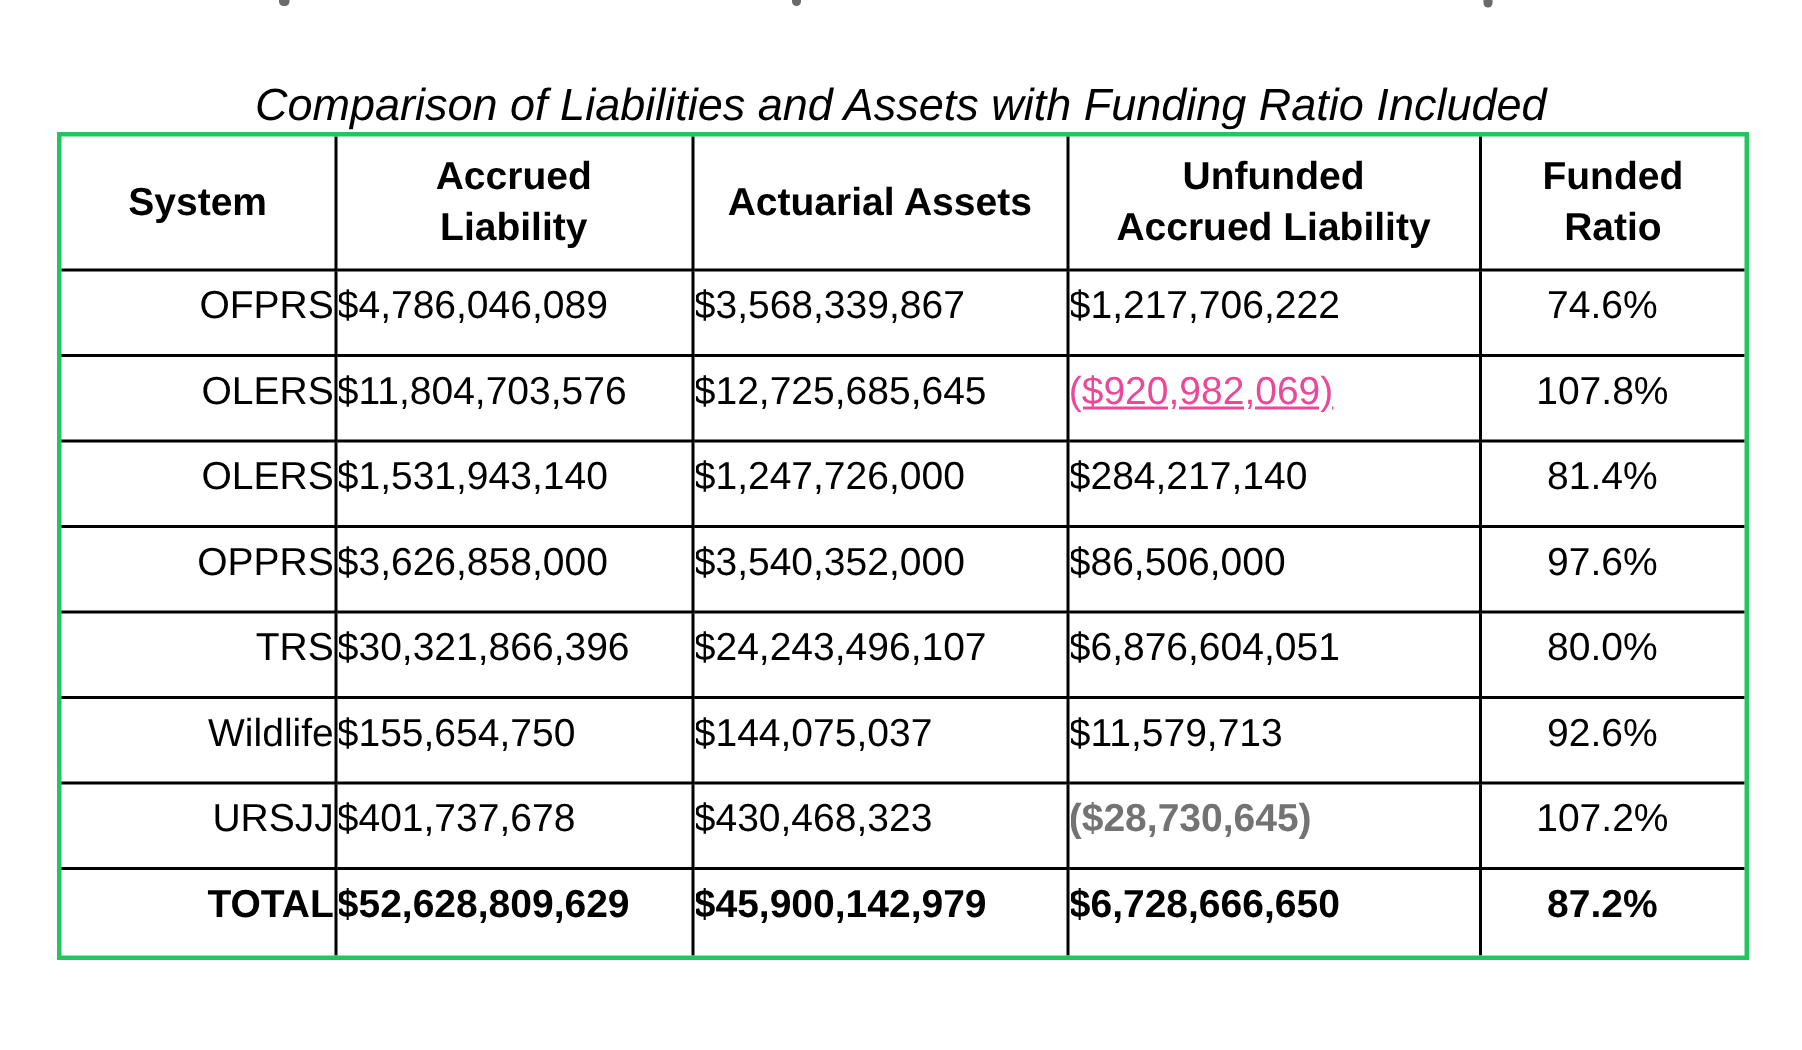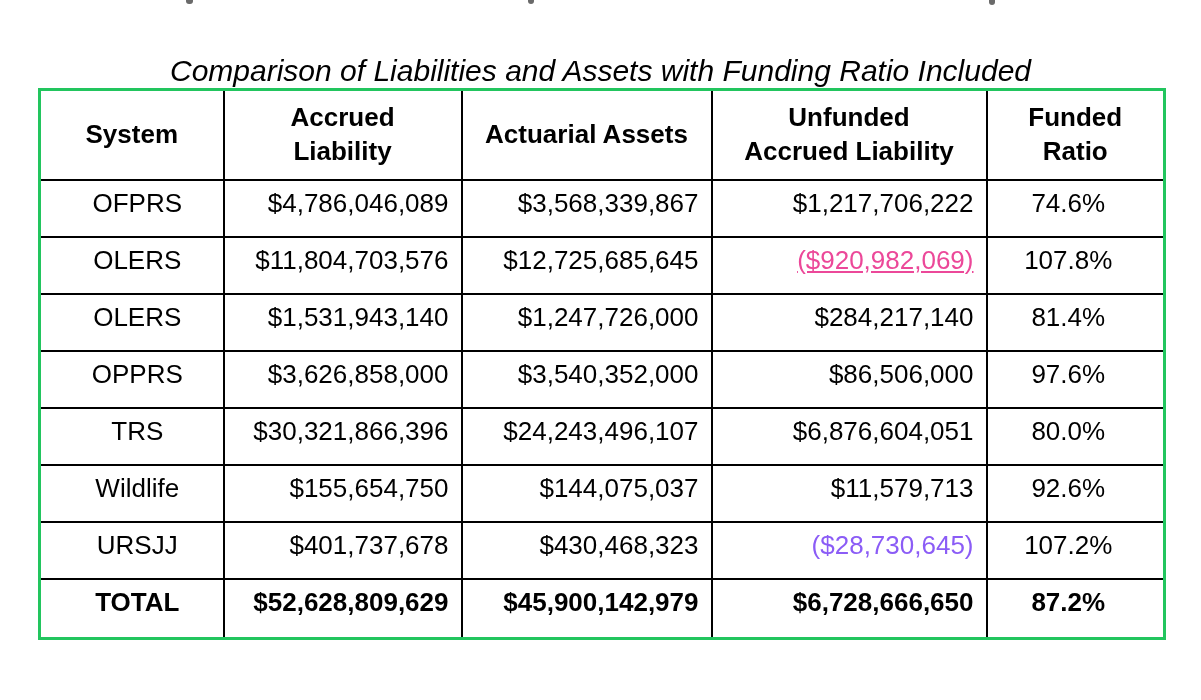--- a/index.html
+++ b/index.html
@@ -50,22 +50,22 @@
   th {
     font-weight: bold;
     vertical-align: middle;
     text-align: center;
     white-space: pre-line;
     line-height: 1.3;
     padding: 2px 6px;
   }
   tbody tr { height: 57px; }
   tbody td { vertical-align: top; padding-top: 7px; }
-  td.sys { text-align: center;  padding-left: 11px; }
-  td.num { text-align: right; padding-right: 12px; }
+  td.sys { text-align: right;  padding-left: 11px; }
+  td.num { padding-right: 12px; border-radius: 14px; }
   td.pct { text-align: center; padding-right: 14px; }
   tr.total-row { height: 60px; }
   tr.total-row td { font-weight: bold; }
 </style>
 </head>
 <body>
 
 <div class="page">
 
   <div>
@@ -136,21 +136,21 @@
         <td class="sys">Wildlife</td>
         <td class="num">$155,654,750</td>
         <td class="num">$144,075,037</td>
         <td class="num">$11,579,713</td>
         <td class="pct">92.6%</td>
       </tr>
       <tr>
         <td class="sys">URSJJ</td>
         <td class="num">$401,737,678</td>
         <td class="num">$430,468,323</td>
-        <td class="num negative" style="color: #8b5cf6;">($28,730,645)</td>
+        <td class="num negative" style="color: #737373; font-weight: bold;">($28,730,645)</td>
         <td class="pct">107.2%</td>
       </tr>
       <tr class="total-row">
         <td class="sys">TOTAL</td>
         <td class="num">$52,628,809,629</td>
         <td class="num">$45,900,142,979</td>
         <td class="num">$6,728,666,650</td>
         <td class="pct">87.2%</td>
       </tr>
     </tbody>

